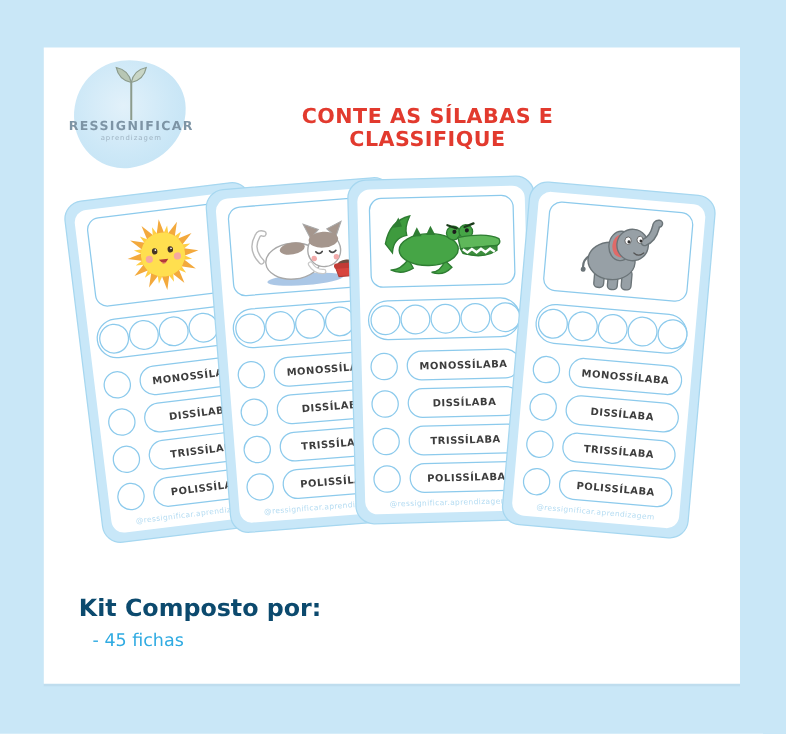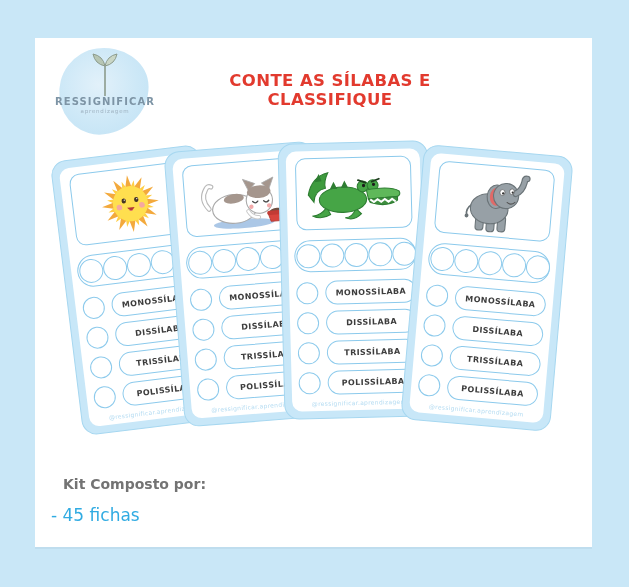--- a/index.html
+++ b/index.html
@@ -24,21 +24,21 @@
   .brand{
     position:absolute;left:0;right:0;top:52px;text-align:center;
     font-size:10px;font-weight:700;letter-spacing:1.1px;color:#7d94a5;
   }
   .tagline{
     position:absolute;left:0;right:0;top:64px;text-align:center;
     font-size:5.5px;letter-spacing:.8px;color:#9fb3c2;
   }
   
   .title{
-    position:absolute;left:130px;top:33px;width:330px;margin:0;
+    position:absolute;left:130px;top:33px;width:330px;margin:12px;
     text-align:center;font-size:16.5px;font-weight:700;
     color:#e23a2e;letter-spacing:.4px;
   }
   
   .card{
     position:absolute;width:150px;height:276px;box-sizing:border-box;
     background:#c8e7f8;border:1px solid #a6d7f0;border-radius:15px;
   }
   .c1{left:31px;top:114px;transform:rotate(-7deg);z-index:1}
   .c2{left:139px;top:108px;transform:rotate(-4.5deg);z-index:2}
@@ -69,22 +69,22 @@
     border:1.5px solid #8ccaec;border-radius:50%;background:#fff;
   }
   .pill{
     flex:1;height:24px;box-sizing:border-box;
     border:1.5px solid #8ccaec;border-radius:12px;background:#fff;
     display:flex;align-items:center;justify-content:center;
   }
   .pill span{font-size:8px;font-weight:600;letter-spacing:.4px;color:#3d3d3d;white-space:nowrap}
   .wm{margin-top:5px;text-align:center;font-size:6px;color:#b5dcf2;letter-spacing:.3px}
   
-  .kit-heading{position:absolute;left:28px;top:438px;font-size:14px;font-weight:700;color:#737373}
-  .kit-item{position:absolute;left:16px;top:467px;font-size:17px;color:#30abe2}
+  .kit-heading{position:absolute;left:28px;top:438px;font-size:19px;font-weight:700;color:#0c4a6e}
+  .kit-item{position:absolute;left:39px;top:467px;font-size:14px;color:#30abe2}
 </style>
 </head>
 <body>
 
 <div class="page">
 
   <div class="logo">
     <div class="blob"></div>
     <svg class="sprout" width="36" height="46" viewBox="0 0 36 46">
       <path d="M18,46 L18,16" stroke="#8c9b8c" stroke-width="1.6" fill="none"></path>

